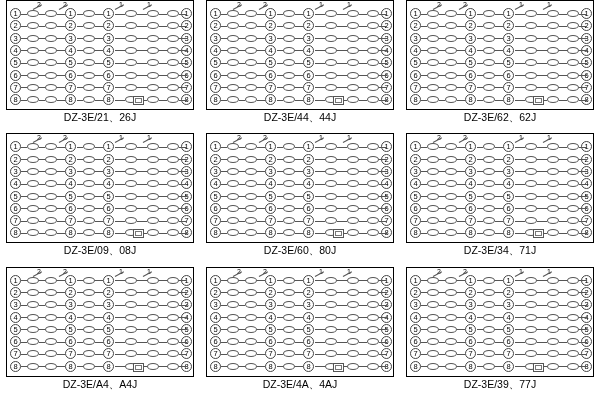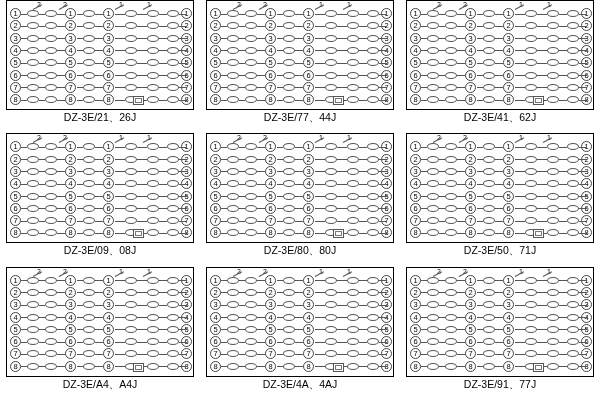--- a/index.html
+++ b/index.html
@@ -378,21 +378,21 @@
           <div class="seg" style="left: 50px; top: 5.5px; width: 8px;"></div>
           <div class="seg" style="left: 70px; top: 5.5px; width: 6px;"></div>
           <div class="seg" style="left: 88px; top: 5.5px; width: 8px;"></div>
           <div class="seg" style="left: 108px; top: 5.5px; width: 10px;"></div>
           <div class="seg" style="left: 130px; top: 5.5px; width: 10px;"></div>
           <div class="seg" style="left: 152px; top: 5.5px; width: 8px;"></div>
           <div class="seg" style="left: 172px; top: 5.5px; width: 8px;"></div>
         </div>
         <div class="coil" style="left: 126px; top: 95px;"></div>
       </div>
-      <div class="caption">DZ-3E/77、44J</div>
+      <div class="caption">DZ-3E/44、44J</div>
     </div>
     <div class="cell">
       <div class="panel">
         <span class="toplabel" style="left: 30px; top: 0px;">2</span>
         <span class="toplabel" style="left: 56px; top: 0px;">2</span>
         <span class="toplabel" style="left: 112px; top: 0px;">1</span>
         <span class="toplabel" style="left: 140px; top: 0px;">1</span>
         <div class="diag" style="left: 26px; top: 8px; width: 10px; transform: rotate(-28deg);"></div>
         <div class="diag" style="left: 52px; top: 8px; width: 10px; transform: rotate(-28deg);"></div>
         <div class="diag" style="left: 108px; top: 8px; width: 10px; transform: rotate(-28deg);"></div>
@@ -560,21 +560,21 @@
           <div class="seg" style="left: 50px; top: 5.5px; width: 8px;"></div>
           <div class="seg" style="left: 70px; top: 5.5px; width: 6px;"></div>
           <div class="seg" style="left: 88px; top: 5.5px; width: 8px;"></div>
           <div class="seg" style="left: 108px; top: 5.5px; width: 10px;"></div>
           <div class="seg" style="left: 130px; top: 5.5px; width: 10px;"></div>
           <div class="seg" style="left: 152px; top: 5.5px; width: 8px;"></div>
           <div class="seg" style="left: 172px; top: 5.5px; width: 8px;"></div>
         </div>
         <div class="coil" style="left: 126px; top: 95px;"></div>
       </div>
-      <div class="caption">DZ-3E/41、62J</div>
+      <div class="caption">DZ-3E/62、62J</div>
     </div>
     <div class="cell">
       <div class="panel">
         <span class="toplabel" style="left: 30px; top: 0px;">2</span>
         <span class="toplabel" style="left: 56px; top: 0px;">2</span>
         <span class="toplabel" style="left: 112px; top: 0px;">1</span>
         <span class="toplabel" style="left: 140px; top: 0px;">1</span>
         <div class="diag" style="left: 26px; top: 8px; width: 10px; transform: rotate(-28deg);"></div>
         <div class="diag" style="left: 52px; top: 8px; width: 10px; transform: rotate(-28deg);"></div>
         <div class="diag" style="left: 108px; top: 8px; width: 10px; transform: rotate(-28deg);"></div>
@@ -924,21 +924,21 @@
           <div class="seg" style="left: 50px; top: 5.5px; width: 8px;"></div>
           <div class="seg" style="left: 70px; top: 5.5px; width: 6px;"></div>
           <div class="seg" style="left: 88px; top: 5.5px; width: 8px;"></div>
           <div class="seg" style="left: 108px; top: 5.5px; width: 10px;"></div>
           <div class="seg" style="left: 130px; top: 5.5px; width: 10px;"></div>
           <div class="seg" style="left: 152px; top: 5.5px; width: 8px;"></div>
           <div class="seg" style="left: 172px; top: 5.5px; width: 8px;"></div>
         </div>
         <div class="coil" style="left: 126px; top: 95px;"></div>
       </div>
-      <div class="caption">DZ-3E/80、80J</div>
+      <div class="caption">DZ-3E/60、80J</div>
     </div>
     <div class="cell">
       <div class="panel">
         <span class="toplabel" style="left: 30px; top: 0px;">2</span>
         <span class="toplabel" style="left: 56px; top: 0px;">2</span>
         <span class="toplabel" style="left: 112px; top: 0px;">1</span>
         <span class="toplabel" style="left: 140px; top: 0px;">1</span>
         <div class="diag" style="left: 26px; top: 8px; width: 10px; transform: rotate(-28deg);"></div>
         <div class="diag" style="left: 52px; top: 8px; width: 10px; transform: rotate(-28deg);"></div>
         <div class="diag" style="left: 108px; top: 8px; width: 10px; transform: rotate(-28deg);"></div>
@@ -1106,21 +1106,21 @@
           <div class="seg" style="left: 50px; top: 5.5px; width: 8px;"></div>
           <div class="seg" style="left: 70px; top: 5.5px; width: 6px;"></div>
           <div class="seg" style="left: 88px; top: 5.5px; width: 8px;"></div>
           <div class="seg" style="left: 108px; top: 5.5px; width: 10px;"></div>
           <div class="seg" style="left: 130px; top: 5.5px; width: 10px;"></div>
           <div class="seg" style="left: 152px; top: 5.5px; width: 8px;"></div>
           <div class="seg" style="left: 172px; top: 5.5px; width: 8px;"></div>
         </div>
         <div class="coil" style="left: 126px; top: 95px;"></div>
       </div>
-      <div class="caption">DZ-3E/50、71J</div>
+      <div class="caption">DZ-3E/34、71J</div>
     </div>
     <div class="cell">
       <div class="panel">
         <span class="toplabel" style="left: 30px; top: 0px;">2</span>
         <span class="toplabel" style="left: 56px; top: 0px;">2</span>
         <span class="toplabel" style="left: 112px; top: 0px;">1</span>
         <span class="toplabel" style="left: 140px; top: 0px;">1</span>
         <div class="diag" style="left: 26px; top: 8px; width: 10px; transform: rotate(-28deg);"></div>
         <div class="diag" style="left: 52px; top: 8px; width: 10px; transform: rotate(-28deg);"></div>
         <div class="diag" style="left: 108px; top: 8px; width: 10px; transform: rotate(-28deg);"></div>
@@ -1652,15 +1652,15 @@
           <div class="seg" style="left: 50px; top: 5.5px; width: 8px;"></div>
           <div class="seg" style="left: 70px; top: 5.5px; width: 6px;"></div>
           <div class="seg" style="left: 88px; top: 5.5px; width: 8px;"></div>
           <div class="seg" style="left: 108px; top: 5.5px; width: 10px;"></div>
           <div class="seg" style="left: 130px; top: 5.5px; width: 10px;"></div>
           <div class="seg" style="left: 152px; top: 5.5px; width: 8px;"></div>
           <div class="seg" style="left: 172px; top: 5.5px; width: 8px;"></div>
         </div>
         <div class="coil" style="left: 126px; top: 95px;"></div>
       </div>
-      <div class="caption">DZ-3E/91、77J</div>
+      <div class="caption">DZ-3E/39、77J</div>
     </div>
   </div>
 
 </body></html>

